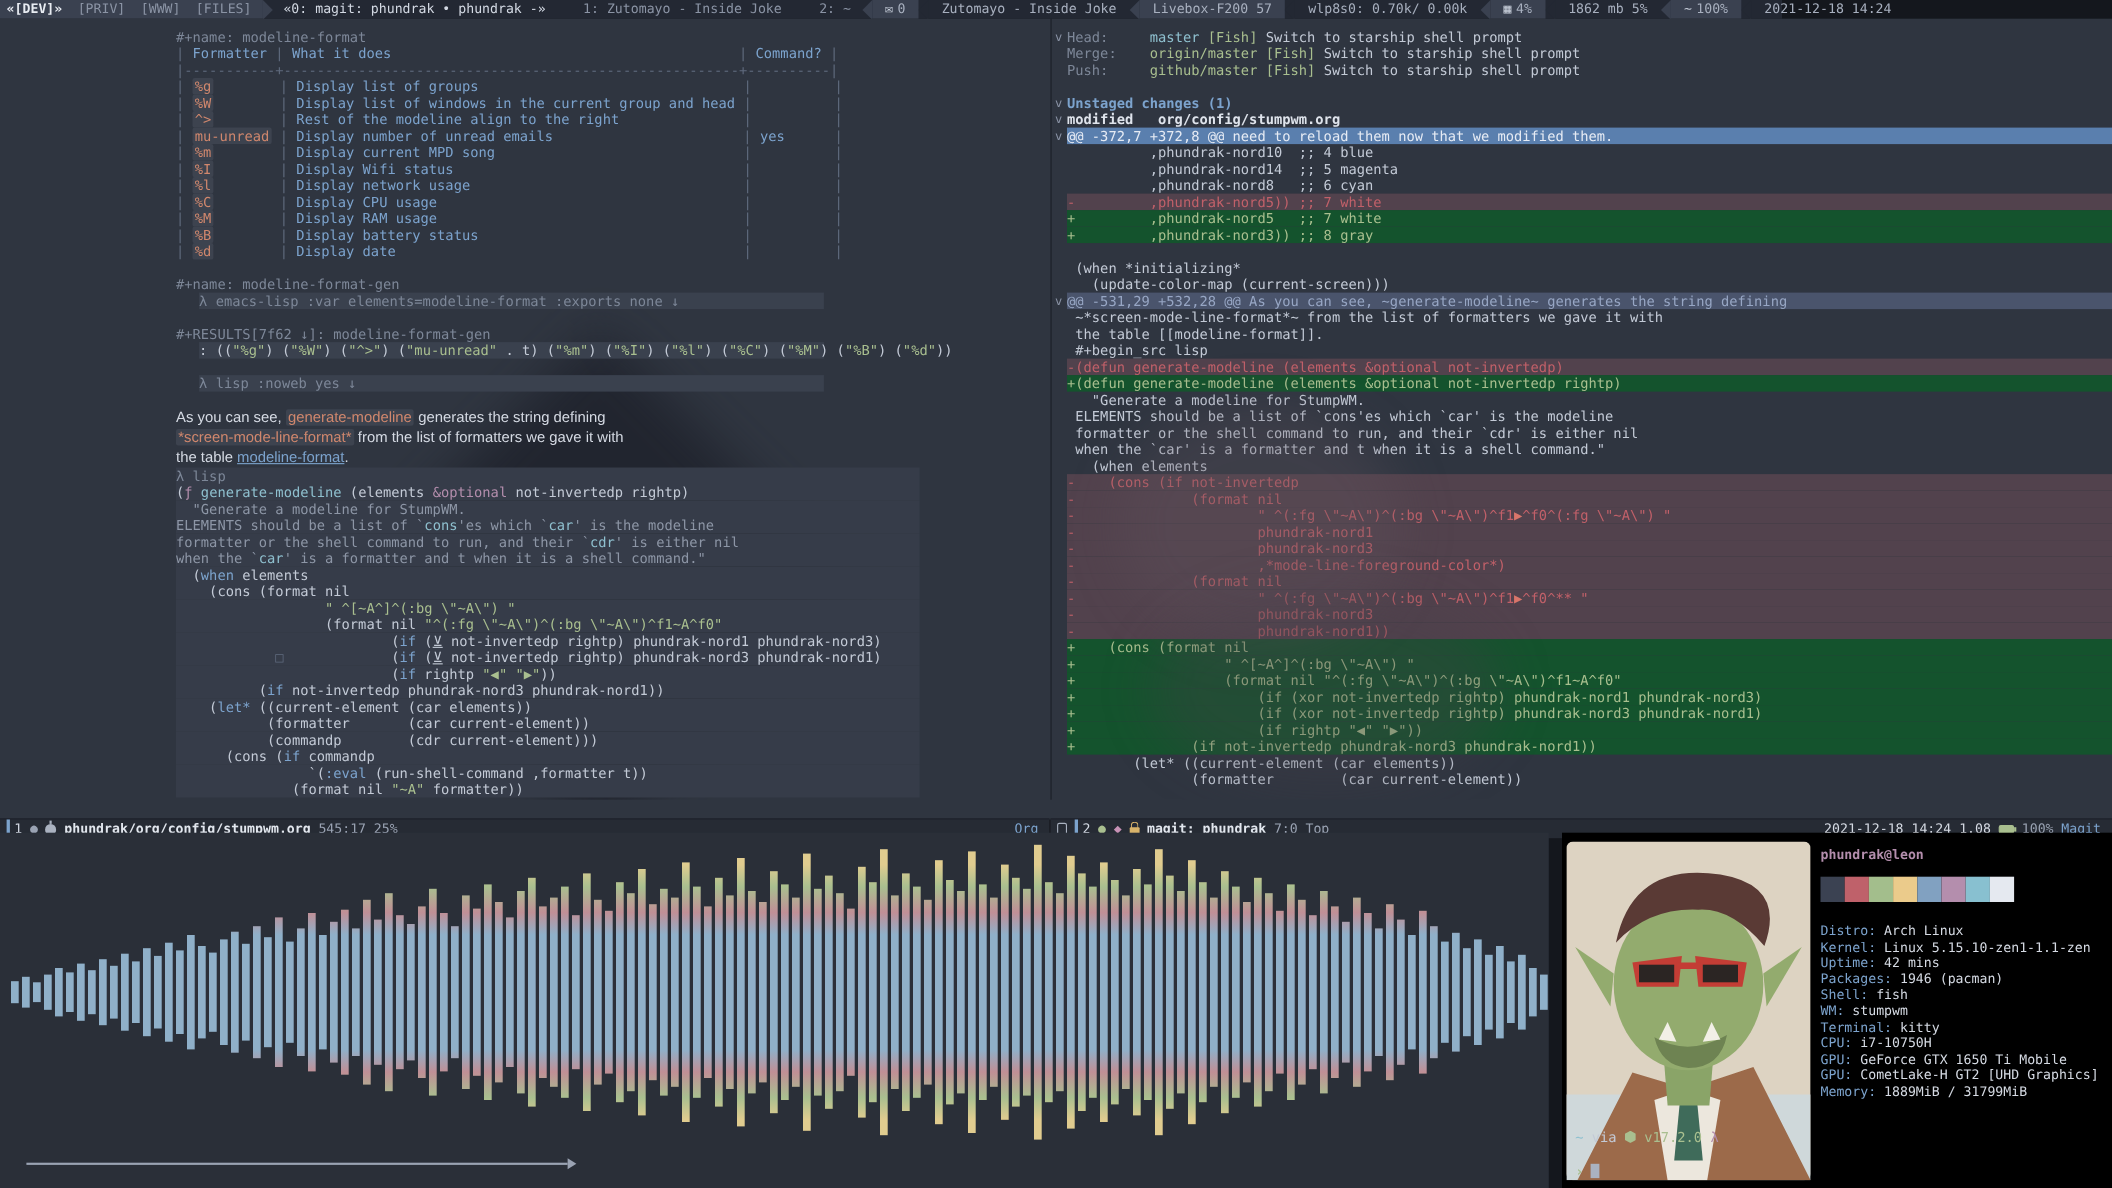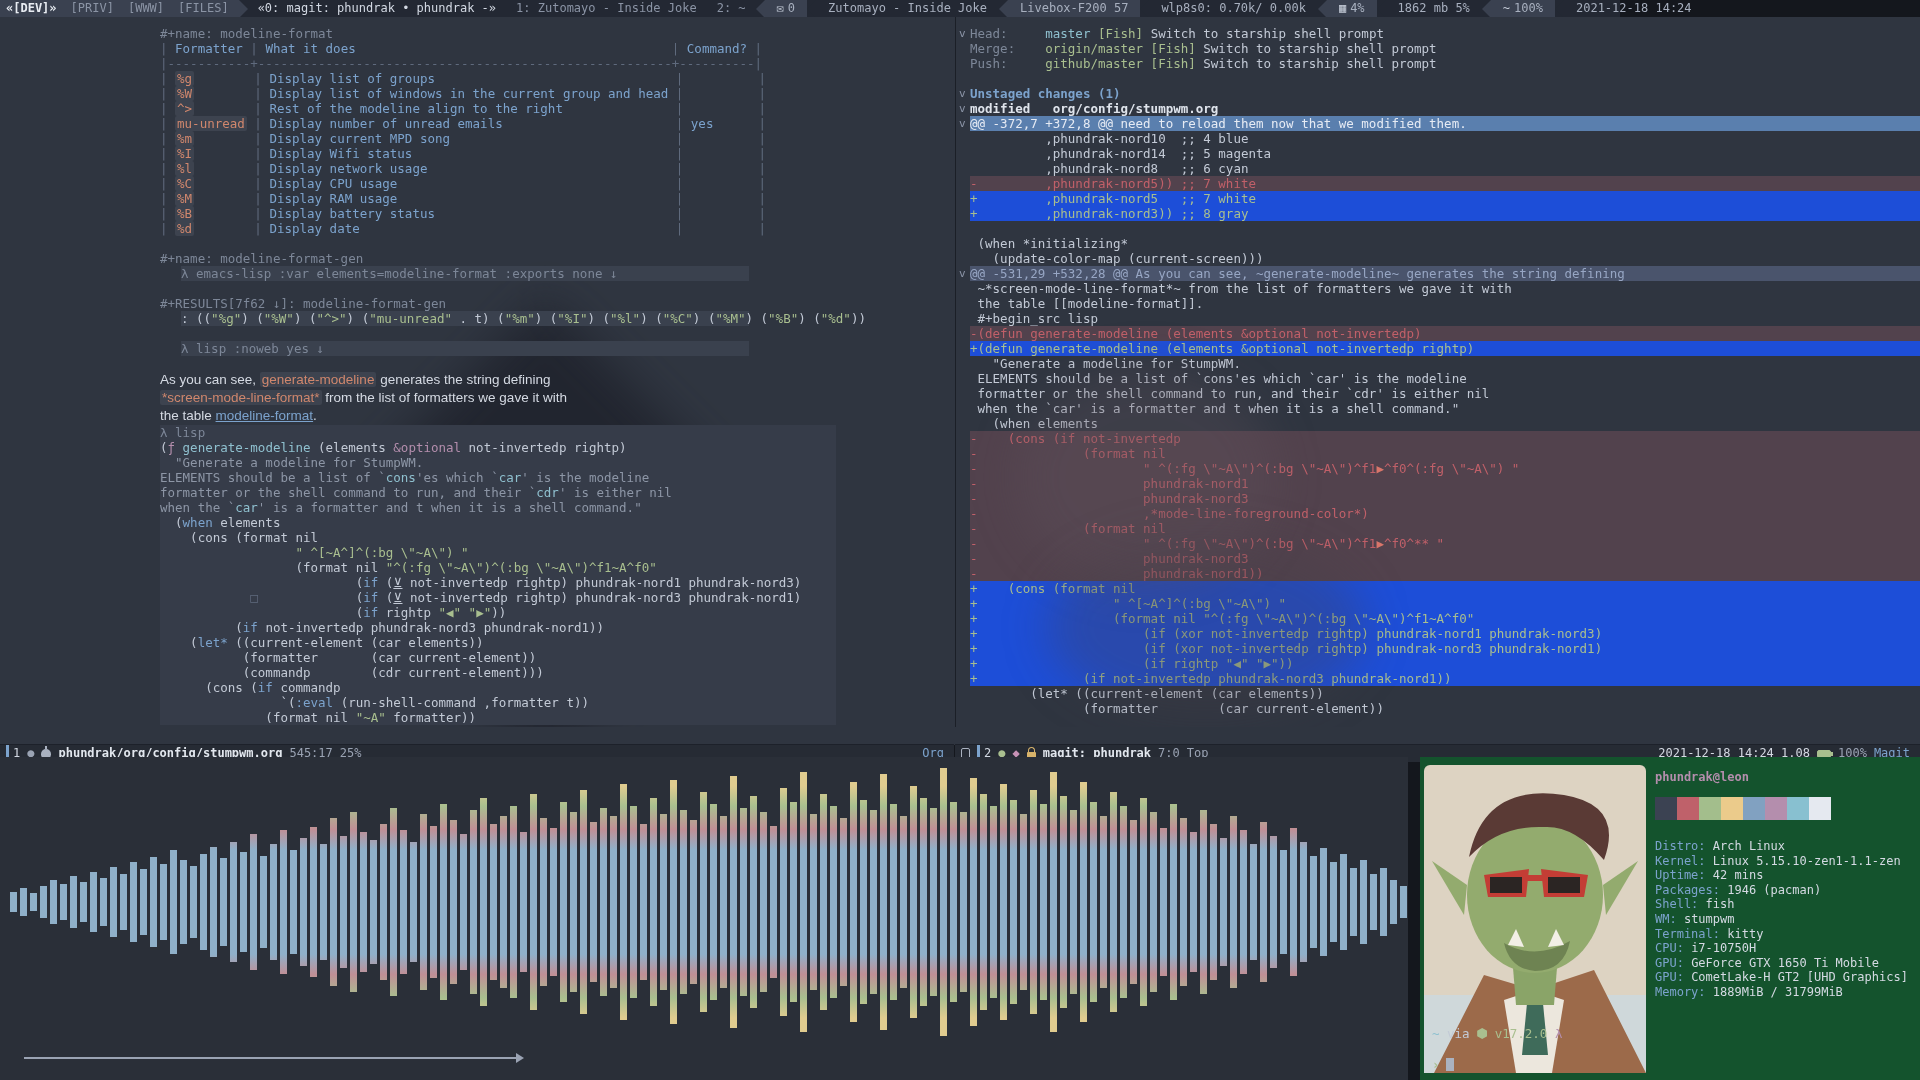--- a/index.html
+++ b/index.html
@@ -6,41 +6,41 @@
     font-family:"DejaVu Sans Mono","DejaVu Sans",monospace;}
   *{box-sizing:border-box;}
   
   #topbar{position:absolute;left:0;top:0;width:1620px;height:17px;background:#232833;
     font-size:12px;line-height:17px;color:#a8b0bf;white-space:nowrap;display:flex;}
   #tb-left{display:flex;}
   #tb-groups{background:#3a4150;padding:0 10px 0 6px;display:flex;gap:14px;}
   #tb-groups .grp{color:#8b94a5;}
   #tb-groups .grp.sel{color:#e8ecf2;font-weight:bold;}
   .chev-r{width:0;height:0;border-top:9px solid transparent;border-bottom:9px solid transparent;border-left:9px solid #3a4150;}
-  #tb-windows{padding:0 10px;display:flex;gap:20px;}
+  #tb-windows{padding:0 10px;display:flex;gap:34px;}
   #tb-windows .win{color:#8b94a5;}
   #tb-windows .win.foc{color:#d3d9e3;}
   #tb-right{margin-left:auto;display:flex;}
   .tbseg{padding:0 12px;display:flex;align-items:center;gap:4px;}
   .tbseg.alt{background:#3a4150;}
   .chev-l{width:0;height:0;border-top:9px solid transparent;border-bottom:9px solid transparent;}
   
   #emacs{position:absolute;left:0;top:17px;width:1920px;height:728px;background:#2f3540;}
   #org-pane{position:absolute;left:0;top:0;width:954px;height:710px;overflow:hidden;}
   #org-content{position:absolute;left:160px;top:9px;}
   #magit-pane{position:absolute;left:955px;top:0;width:965px;height:710px;overflow:hidden;border-left:1px solid #1b1f27;}
   #magit-content{position:absolute;left:14px;top:9px;right:0;}
   .line{height:15px;line-height:15px;white-space:pre;position:relative;font-size:12.5px;color:#c3cad6;}
   .prose{font-family:"Liberation Sans",sans-serif;font-size:13.5px;height:18px;line-height:18px;}
   .strip{background:#3a414e;width:568px;margin-left:21px;}
   .block{background:#363c49;width:676px;}
   .hunk1{background:#5a7fae;}
   .hunk2{background:#4a546c;}
   .rem{background:#52424d;}
-  .add{background:#1d4ed8;}
+  .add{background:#14532d;}
   .arrow{position:absolute;left:-11px;color:#8a93a5;font-size:11px;}
   
   .w{color:#c3cad6}.c{color:#7d8798}.b{color:#7ca3cd}.bb{color:#7ca3cd;font-weight:bold}
   .cy{color:#8fc0cf}.g{color:#a9bf8f}
   .oc{color:#d0876d;background:#3d434f;padding:0 2px;border-radius:2px}
   .pu{color:#b48ead}.r{color:#c16069}.d{color:#5f6a7d}
   .doc{color:#8d96a6}.wb{color:#dfe4ec;font-weight:bold}
   .lk{color:#7ca3cd;font-weight:normal;text-decoration:underline}
   .xo{color:#c3cad6;text-decoration:underline}
   .tg{color:#a9bf8f}.tr{color:#d9756a}
@@ -61,21 +61,21 @@
   .ficon{display:inline-block;width:9px;height:12px;border:1px solid #aab2c0;border-radius:2px;}
   .lock{display:inline-block;width:9px;height:7px;background:#d8b36a;border-radius:1px;position:relative;margin-top:4px;}
   .lock:before{content:"";position:absolute;left:1px;top:-5px;width:5px;height:5px;border:1.5px solid #d8b36a;border-bottom:none;border-radius:4px 4px 0 0;}
   .appleicon{display:inline-block;width:10px;height:10px;background:#aab2c0;border-radius:50% 50% 45% 45%;position:relative;}
   .appleicon:before{content:"";position:absolute;left:4px;top:-3px;width:2px;height:3px;background:#aab2c0;}
   
   #viz-panel{position:absolute;left:0;top:757px;width:1408px;height:323px;background:#2a2f38;}
   #mpd-progress{position:absolute;left:24px;top:300px;width:492px;height:2px;background:#9aa3b3;}
   #mpd-progress .head{position:absolute;right:-8px;top:-4px;width:0;height:0;
     border-left:8px solid #9aa3b3;border-top:5px solid transparent;border-bottom:5px solid transparent;}
-  #term-panel{position:absolute;left:1420px;top:757px;width:500px;height:323px;background:#14532d;font-size:12px;color:#d5dae3;}
+  #term-panel{position:absolute;left:1420px;top:757px;width:500px;height:323px;background:#000000;font-size:12px;color:#d5dae3;}
   #fetch-title{position:absolute;left:235px;top:13px;color:#b48ead;font-weight:bold;}
   #palette{position:absolute;left:235px;top:40px;display:flex;}
   #palette .sw{width:22px;height:23px;}
   #info{position:absolute;left:235px;top:82px;line-height:14.6px;white-space:pre;}
   #info .lbl{color:#7ca3cd;font-weight:normal;}
   #orc{position:absolute;left:4px;top:8px;}
   .promptline{position:absolute;left:12px;white-space:pre;font-size:12.5px;}
   #prompt1{top:269px;}
   #prompt2{top:300px;}
   .hexicon{display:inline-block;width:10px;height:11px;background:#a9bf8f;

